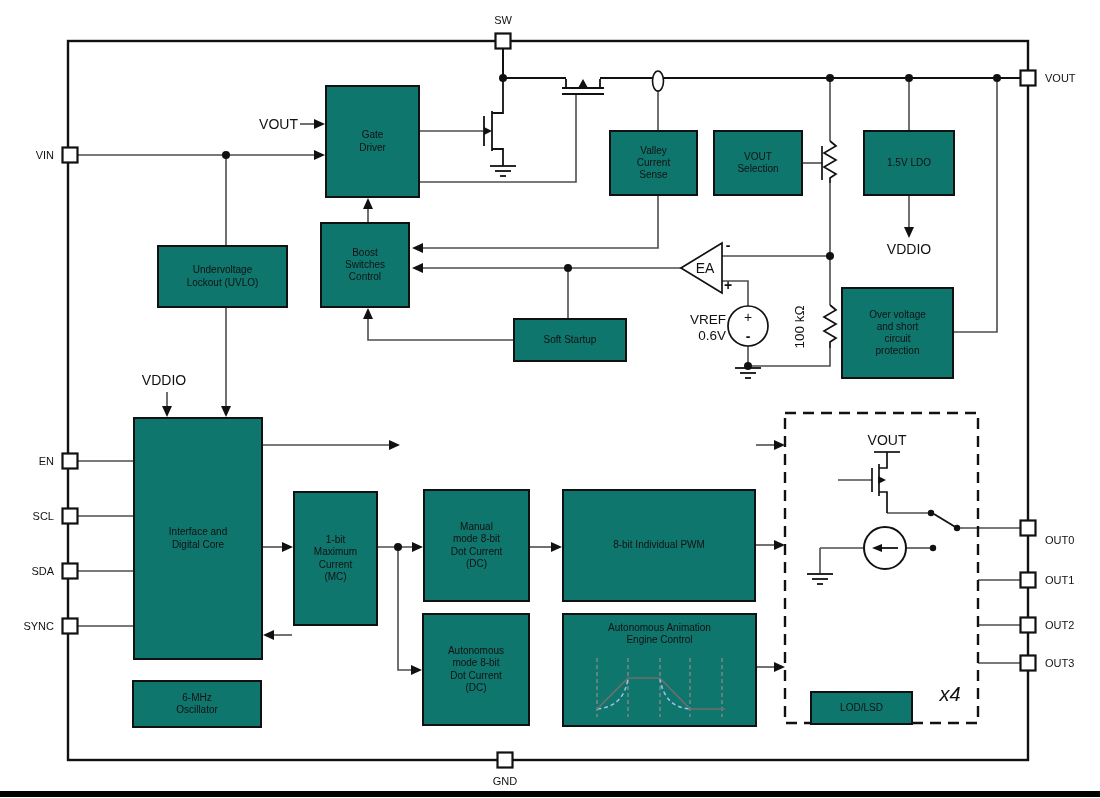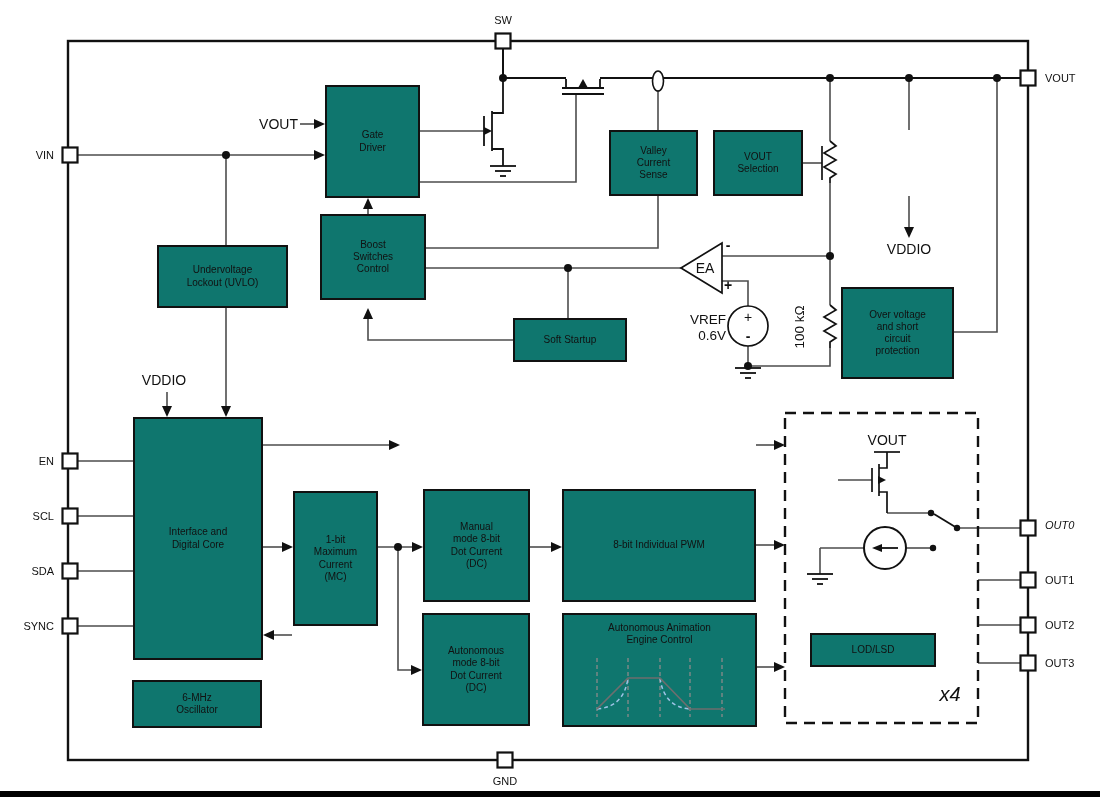--- a/index.html
+++ b/index.html
@@ -209,29 +209,30 @@
       <rect x="1020.5" y="617.5" width="15" height="15"></rect>
       <rect x="1020.5" y="655.5" width="15" height="15"></rect>
       <rect x="497.5" y="752.5" width="15" height="15"></rect>
     </g>
   </svg>
 
   <div class="blk" style="left:325px;top:85px;width:95px;height:113px;">Gate
 Driver</div>
   <div class="blk" style="left:157px;top:245px;width:131px;height:63px;">Undervoltage
 Lockout (UVLO)</div>
-  <div class="blk" style="left:320px;top:214px;width:106px;height:86px;">Boost
+  <div class="blk" style="left:320px;top:222px;width:90px;height:86px;">Boost
 Switches
 Control</div>
   <div class="blk" style="left:513px;top:318px;width:114px;height:44px;">Soft Startup</div>
   <div class="blk" style="left:609px;top:130px;width:89px;height:66px;">Valley
 Current
 Sense</div>
   <div class="blk" style="left:713px;top:130px;width:90px;height:66px;">VOUT
 Selection</div>
+  <div class="blk" style="left:863px;top:130px;width:92px;height:66px;">1.5V LDO</div>
   <div class="blk" style="left:841px;top:287px;width:113px;height:92px;">Over voltage
 and short
 circuit
 protection</div>
   <div class="blk" style="left:133px;top:417px;width:130px;height:243px;">Interface and
 Digital Core</div>
   <div class="blk" style="left:132px;top:680px;width:130px;height:48px;">6-MHz
 Oscillator</div>
   <div class="blk" style="left:293px;top:491px;width:85px;height:135px;">1-bit
 Maximum
@@ -241,21 +242,21 @@
 mode 8-bit
 Dot Current
 (DC)</div>
   <div class="blk" style="left:562px;top:489px;width:194px;height:113px;">8-bit Individual PWM</div>
   <div class="blk" style="left:422px;top:613px;width:108px;height:113px;">Autonomous
 mode 8-bit
 Dot Current
 (DC)</div>
   <div class="blk top-text" style="left:562px;top:613px;width:195px;height:114px;">Autonomous Animation
 Engine Control</div>
-  <div class="blk" style="left:810px;top:633px;width:126px;height:34px;">LOD/LSD</div>
+  <div class="blk" style="left:810px;top:691px;width:103px;height:34px;">LOD/LSD</div>
 
   <svg class="wave" width="160" height="72" viewBox="0 0 160 72">
     <g stroke="#8a8a8a" stroke-width="1.3" stroke-dasharray="4,3">
       <line x1="22" y1="8" x2="22" y2="67"></line>
         <line x1="53" y1="8" x2="53" y2="67"></line>
       <line x1="85" y1="8" x2="85" y2="67"></line>
         <line x1="115" y1="8" x2="115" y2="67"></line>
       <line x1="147" y1="8" x2="147" y2="67"></line>
     </g>
     <path d="M22,59 Q49,57 53,28" fill="none" stroke="#9dc3e6" stroke-width="1.5" stroke-dasharray="4,3"></path>
@@ -263,21 +264,21 @@
     <polyline points="22,59 53,28 85,28 115,59 150,59" fill="none" stroke="#6e6e6e" stroke-width="1.7"></polyline>
   </svg>
 
   <div class="lbl pin-label c" style="left:503px;top:20px;">SW</div>
   <div class="lbl pin-label r" style="left:54px;top:155px;">VIN</div>
   <div class="lbl pin-label r" style="left:54px;top:461px;">EN</div>
   <div class="lbl pin-label r" style="left:54px;top:516px;">SCL</div>
   <div class="lbl pin-label r" style="left:54px;top:571px;">SDA</div>
   <div class="lbl pin-label r" style="left:54px;top:626px;">SYNC</div>
   <div class="lbl pin-label l" style="left:1045px;top:78px;">VOUT</div>
-  <div class="lbl pin-label l" style="left:1045px;top:525px;font-style:italic;">OUT0</div>
+  <div class="lbl pin-label l" style="left:1045px;top:540px;">OUT0</div>
   <div class="lbl pin-label l" style="left:1045px;top:580px;">OUT1</div>
   <div class="lbl pin-label l" style="left:1045px;top:625px;">OUT2</div>
   <div class="lbl pin-label l" style="left:1045px;top:663px;">OUT3</div>
   <div class="lbl pin-label c" style="left:505px;top:781px;">GND</div>
 
   <div class="lbl r" style="left:298px;top:124px;font-size:14px;">VOUT</div>
   <div class="lbl c" style="left:164px;top:380px;font-size:14px;">VDDIO</div>
   <div class="lbl c" style="left:909px;top:249px;font-size:14px;">VDDIO</div>
   <div class="lbl c sm" style="left:705px;top:268px;">EA</div>
   <div class="lbl c sym" style="left:728px;top:245px;">-</div>

